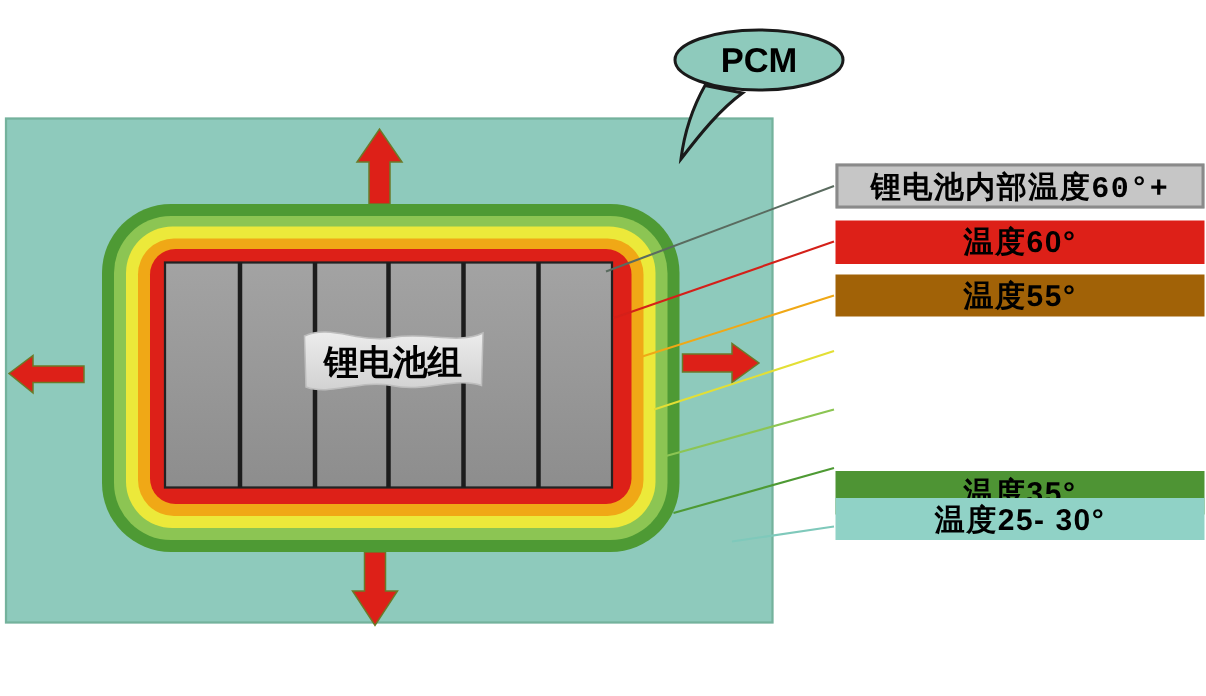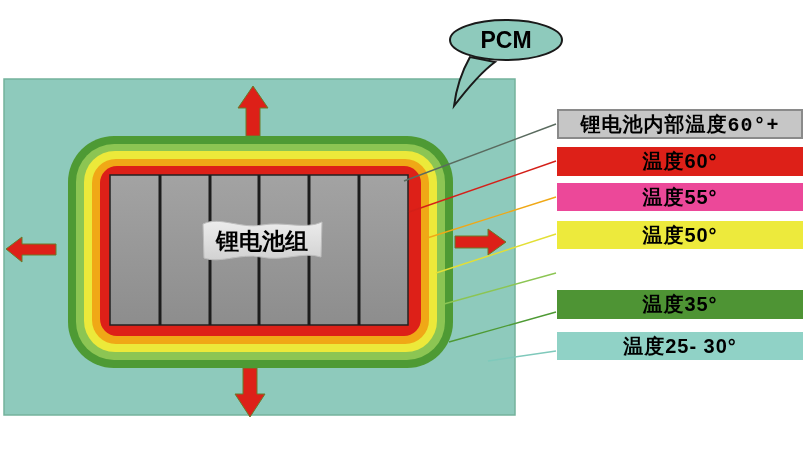--- a/index.html
+++ b/index.html
@@ -16,21 +16,21 @@
   .legend-item span{
     font-weight:bold;font-size:20px;color:#000;letter-spacing:1px;white-space:nowrap;
   }
   .legend-item.bordered{border:2px solid #8a8a8a;}
   
   .li-0{top:109px;height:30px;font-family:Liberation Mono, monospace;}
   .li-1{top:147px;height:29px;}
   .li-2{top:183px;height:28px;}
   .li-3{top:221px;height:28px;}
   .li-4{top:259px;height:29px;}
-  .li-5{top:290px;height:29px;}
+  .li-5{top:314px;height:29px;}
   .li-6{top:332px;height:28px;}
   .svg-label{font-weight:bold;fill:#000;}
 </style>
 </head>
 <body>
 
 <div class="stage">
 
   <svg width="804" height="464" viewBox="0 0 804 464">
     <defs>
@@ -85,25 +85,22 @@
     <text x="506" y="48" text-anchor="middle" font-size="23" class="svg-label">PCM</text>
   </svg>
 
   <div class="legend">
     <div class="legend-item li-0 bordered" style="background-color: rgb(198, 198, 198);">
       <span>锂电池内部温度60°+</span>
     </div>
     <div class="legend-item li-1" style="background-color: rgb(221, 32, 24);">
       <span>温度60°</span>
     </div>
-    <div class="legend-item li-2" style="background-color: #ec4899;">
+    <div class="legend-item li-2" style="background-color: #a16207;">
       <span>温度55°</span>
-    </div>
-    <div class="legend-item li-3" style="background-color: rgb(237, 234, 60);">
-      <span>温度50°</span>
     </div>
     <div class="legend-item li-5" style="background-color: rgb(78, 148, 52);">
       <span>温度35°</span>
     </div>
     <div class="legend-item li-6" style="background-color: rgb(144, 210, 198);">
       <span>温度25- 30°</span>
     </div>
   </div>
 
 </div>

